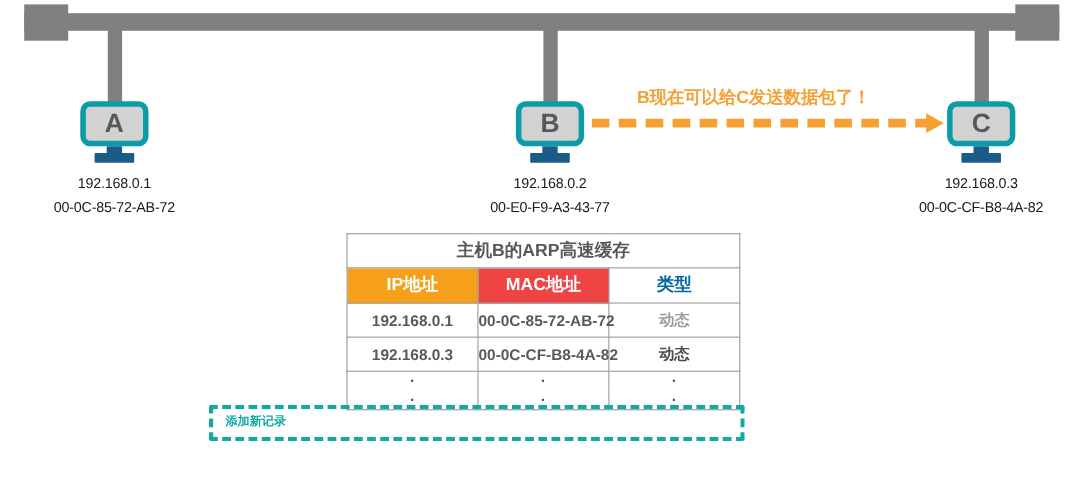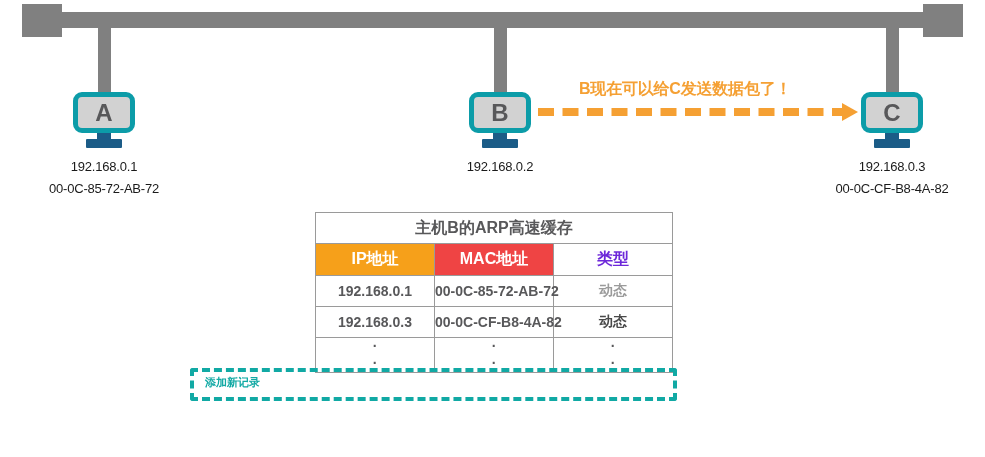--- a/index.html
+++ b/index.html
@@ -161,21 +161,21 @@
     background: #ffffff;
     letter-spacing: 0px;
   }
   .hdr {
     height: 31px;
     font-size: 16px;
     font-weight: bold;
   }
   .hdr-ip   { background: #F6A01A; color: #ffffff; border-color: #F6A01A; }
   .hdr-mac  { background: #ef4444; color: #ffffff; border-color: #1EA2DB; }
-  .hdr-type { background: #ffffff; color: #6d28d9; margin-left: 46px; }
+  .hdr-type { background: #ffffff; color: #0369a1; margin-left: 46px; }
   .cell {
     height: 30px;
     font-size: 14px;
     font-weight: bold;
     color: #58585A;
     white-space: nowrap;
   }
   .cell.type-dim { color: #9b9b9b; }
   .cell.type-strong { color: #4a4a4a; }
   .dots-cell {
@@ -243,20 +243,21 @@
 
   <div class="host" style="left:400px; top:92px;">
     <div class="monitor-wrap">
       <div class="monitor">
         <span class="monitor-letter">B</span>
       </div>
       <div class="stand-neck"></div>
       <div class="stand-base"></div>
     </div>
     <div class="host-meta">192.168.0.2</div>
+    <div class="host-meta" style="margin-top:2px;">00-E0-F9-A3-43-77</div>
   </div>
 
   <div class="host" style="left:792px; top:92px;">
     <div class="monitor-wrap">
       <div class="monitor">
         <span class="monitor-letter">C</span>
       </div>
       <div class="stand-neck"></div>
       <div class="stand-base"></div>
     </div>

